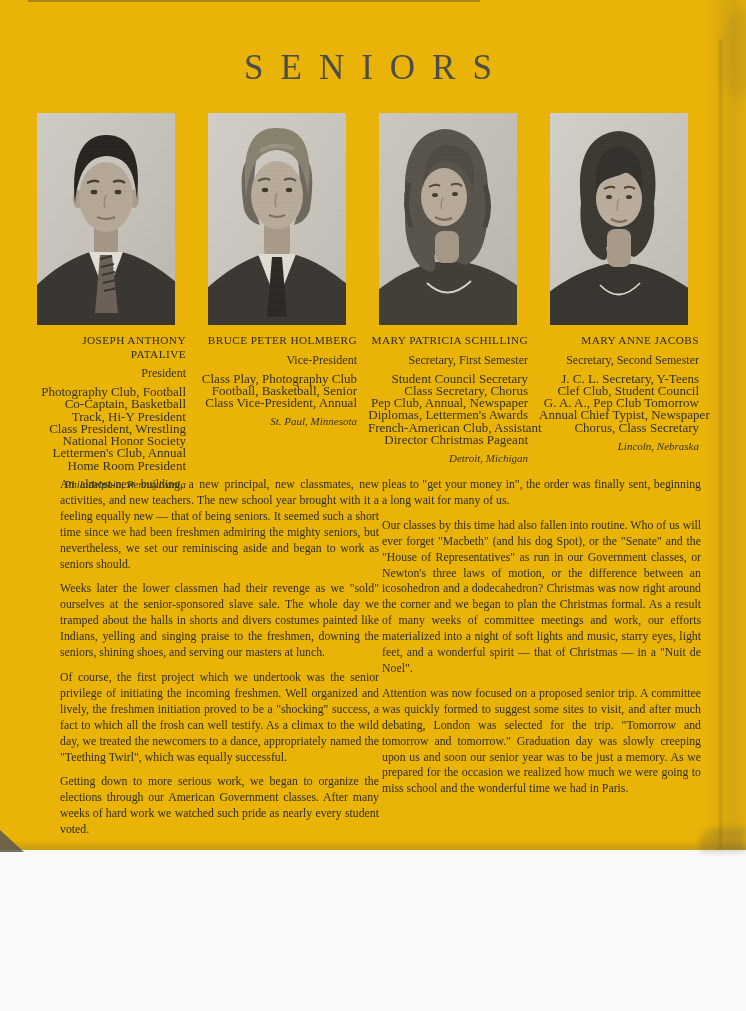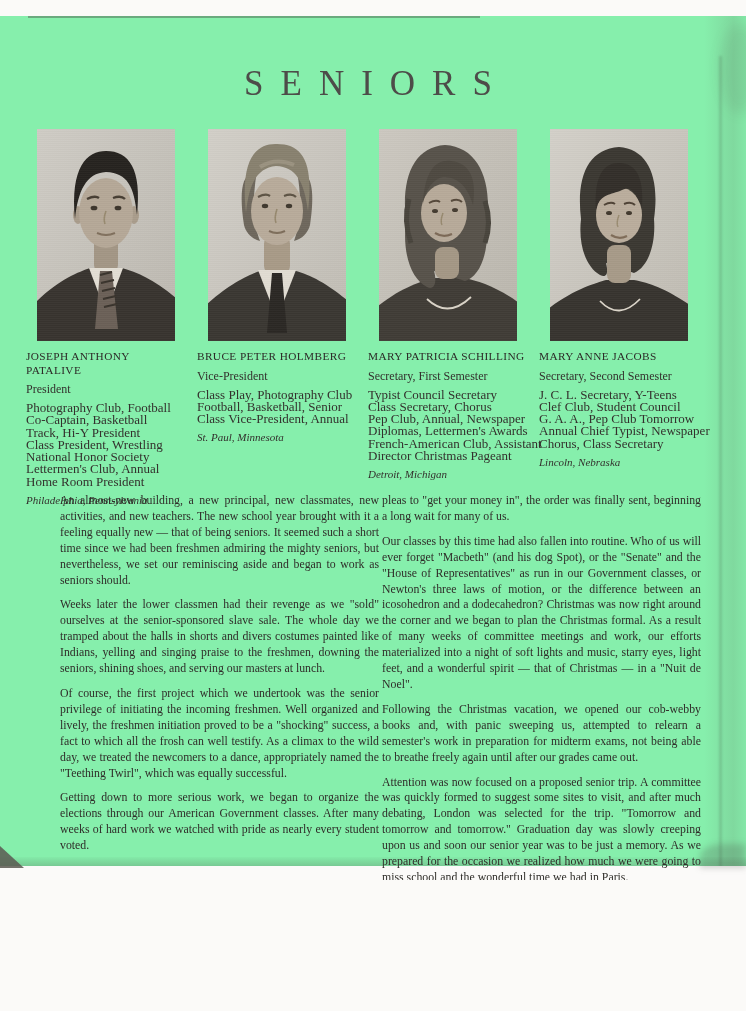--- a/index.html
+++ b/index.html
@@ -1,19 +1,19 @@
 <!DOCTYPE html>
 <html><head>
 <meta charset="utf-8">
 <style>
   html,body{margin:0;padding:0;}
   body{background:#fbfaf8;font-family:"Liberation Serif", serif;}
   .page{
-    position:relative;width:746px;height:864px;margin:16px auto;
-    background:#86efac;overflow:hidden;color:#2e2c29;
+    position:relative;width:746px;height:864px;margin:0 auto;
+    background:#eab308;overflow:hidden;color:#2e2c29;
   }
   
   .top-edge-line{position:absolute;top:0;left:28px;width:452px;height:2px;
     background:rgba(60,58,52,.38);filter:blur(.6px);}
   .top-right-smudge{position:absolute;top:8px;right:-14px;width:40px;height:90px;
     background:rgba(70,68,62,.10);border-radius:50%;filter:blur(6px);}
   .right-edge-shadow{position:absolute;top:0;right:0;width:42px;height:100%;
     background:linear-gradient(to right, rgba(0,0,0,0) 0%, rgba(88,84,76,.14) 70%, rgba(88,84,76,.05) 100%);}
   .right-fold-line{position:absolute;top:40px;right:24px;width:3px;height:930px;
     background:rgba(40,38,34,.14);filter:blur(1px);}
@@ -26,21 +26,21 @@
     background:rgba(70,68,62,.22);border-radius:50% 0 0 0;filter:blur(3px);}
   
   .title{
     position:absolute;top:48px;left:0;right:10px;margin:0;text-align:center;
     font-size:35px;font-weight:400;letter-spacing:17px;color:#4d4c49;
     font-family:"Liberation Serif", serif;text-indent:17px;
   }
   
   .portraits{position:absolute;top:113px;left:0;width:746px;
     display:flex;padding:0 54px 0 26px;box-sizing:border-box;gap:11px;}
-  .card{width:160px;flex:0 0 160px;text-align:left;}
+  .card{width:160px;flex:0 0 160px;text-align:right;}
   .photo{width:138px;height:212px;margin:0 auto;position:relative;
     box-shadow:inset 0 0 6px rgba(0,0,0,.18);}
   .photo svg{display:block;width:138px;height:212px;}
   .photo::after{content:"";position:absolute;inset:0;pointer-events:none;opacity:.5;
     background:repeating-linear-gradient(0deg, rgba(255,255,255,.05) 0 1px, rgba(0,0,0,.03) 1px 2px);}
   .caption{margin-top:9px;}
   .s-name{font-size:11.3px;letter-spacing:.4px;line-height:13.5px;color:#2c2a27;font-weight:400;}
   .s-role{font-size:12px;margin-top:5px;color:#33312d;}
   .s-acts{margin-top:5px;font-size:13px;line-height:12.3px;color:#33312d;}
   .s-acts div{white-space:nowrap;}
@@ -174,21 +174,21 @@
           <ellipse cx="76" cy="81" rx="3" ry="2.1" fill="#443b30"></ellipse>
           <path d="M64,84 q-3,8 -1,12" stroke="#97896f" stroke-width="1.5" fill="none"></path>
           <path d="M56,104 q8,5 17,1" stroke="#7d6a57" stroke-width="2.2" fill="none"></path>
           <path d="M48,170 Q69,190 92,168" stroke="#d9d3c7" stroke-width="1.8" fill="none"></path>
         </svg>
       </div>
       <div class="caption">
         <div class="s-name">MARY PATRICIA SCHILLING</div>
         <div class="s-role">Secretary, First Semester</div>
         <div class="s-acts">
-          <div>Typist Council Secretary</div>
+          <div>Student Council Secretary</div>
           <div>Class Secretary, Chorus</div>
           <div>Pep Club, Annual, Newspaper</div>
           <div>Diplomas, Lettermen's Awards</div>
           <div>French-American Club, Assistant</div>
           <div>Director Christmas Pageant</div>
         </div>
         <div class="s-town">Detroit, Michigan</div>
       </div>
     </div>
 
@@ -229,26 +229,25 @@
       </div>
     </div>
 
   </div>
 
   <div class="bodytext">
     <div class="colm">
       <p>An almost-new building, a new principal, new classmates, new activities, and new teachers. The new school year brought with it a feeling equally new — that of being seniors. It seemed such a short time since we had been freshmen admiring the mighty seniors, but nevertheless, we set our reminiscing aside and began to work as seniors should.</p>
       <p>Weeks later the lower classmen had their revenge as we "sold" ourselves at the senior-sponsored slave sale. The whole day we tramped about the halls in shorts and divers costumes painted like Indians, yelling and singing praise to the freshmen, downing the seniors, shining shoes, and serving our masters at lunch.</p>
       <p>Of course, the first project which we undertook was the senior privilege of initiating the incoming freshmen. Well organized and lively, the freshmen initiation proved to be a "shocking" success, a fact to which all the frosh can well testify. As a climax to the wild day, we treated the newcomers to a dance, appropriately named the "Teething Twirl", which was equally successful.</p>
-      <p>Getting down to more serious work, we began to organize the elections through our American Government classes. After many weeks of hard work we watched with pride as nearly every student voted.</p>
+      <p>Getting down to more serious work, we began to organize the elections through our American Government classes. After many weeks of hard work we watched such pride as nearly every student voted.</p>
     </div>
     <div class="colm">
       <p>pleas to "get your money in", the order was finally sent, beginning a long wait for many of us.</p>
       <p>Our classes by this time had also fallen into routine. Who of us will ever forget "Macbeth" (and his dog Spot), or the "Senate" and the "House of Representatives" as run in our Government classes, or Newton's three laws of motion, or the difference between an icosohedron and a dodecahedron? Christmas was now right around the corner and we began to plan the Christmas formal. As a result of many weeks of committee meetings and work, our efforts materialized into a night of soft lights and music, starry eyes, light feet, and a wonderful spirit — that of Christmas — in a "Nuit de Noel".</p>
-      <p>Following the Christmas vacation, we opened our cob-webby books and, with panic sweeping us, attempted to relearn a semester's work in preparation for midterm exams, not being able to breathe freely again until after our grades came out.</p>
       <p>Attention was now focused on a proposed senior trip. A committee was quickly formed to suggest some sites to visit, and after much debating, London was selected for the trip. "Tomorrow and tomorrow and tomorrow." Graduation day was slowly creeping upon us and soon our senior year was to be just a memory. As we prepared for the occasion we realized how much we were going to miss school and the wonderful time we had in Paris.</p>
     </div>
   </div>
 
   <div class="footer">
     <span class="pagenum">398</span>
     <span class="pagecap">Paris</span>
   </div>
 
 </div>

